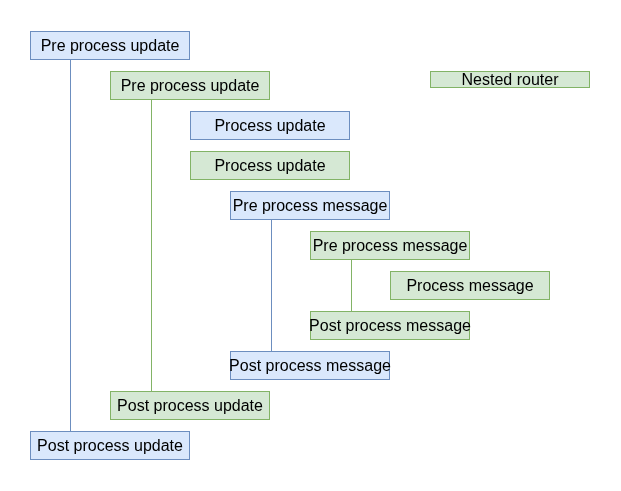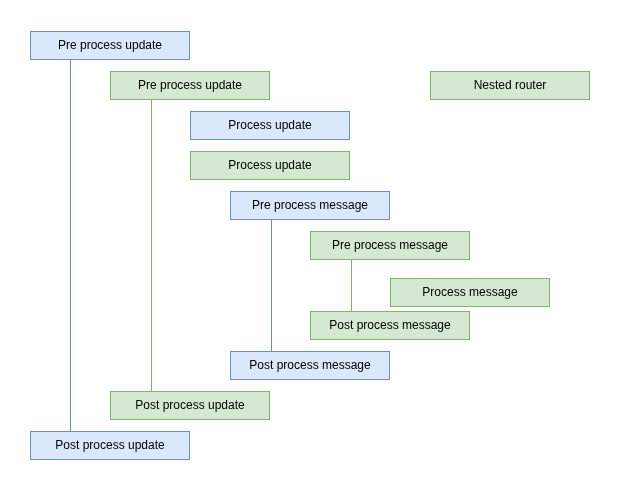--- a/index.html
+++ b/index.html
@@ -14,21 +14,21 @@
     background: #ffffff;
     font-family: "Liberation Sans", sans-serif;
     overflow: hidden;
   }
   .node {
     position: absolute;
     box-sizing: border-box;
     display: flex;
     align-items: center;
     justify-content: center;
-    font-size: 12px;
+    font-size: 16px;
     line-height: 1.2;
     color: #000000;
     text-align: center;
     border-width: 1px;
     border-style: solid;
     white-space: nowrap;
   }
   .node.blue {
     background: #dae8fc;
     border-color: #6c8ebf;
@@ -63,31 +63,31 @@
     </div>
     <div class="node green" style="left: 190px; top: 151px; width: 160px; height: 29px;">
       <span>Process update</span>
     </div>
     <div class="node blue" style="left: 230px; top: 191px; width: 160px; height: 29px;">
       <span>Pre process message</span>
     </div>
     <div class="node green" style="left: 310px; top: 231px; width: 160px; height: 29px;">
       <span>Pre process message</span>
     </div>
-    <div class="node green" style="left: 390px; top: 271px; width: 160px; height: 29px; margin-top: 7px;">
+    <div class="node green" style="left: 390px; top: 271px; width: 160px; height: 29px;">
       <span>Process message</span>
     </div>
     <div class="node green" style="left: 310px; top: 311px; width: 160px; height: 29px;">
       <span>Post process message</span>
     </div>
     <div class="node blue" style="left: 230px; top: 351px; width: 160px; height: 29px;">
       <span>Post process message</span>
     </div>
     <div class="node green" style="left: 110px; top: 391px; width: 160px; height: 29px;">
       <span>Post process update</span>
     </div>
     <div class="node blue" style="left: 30px; top: 431px; width: 160px; height: 29px;">
       <span>Post process update</span>
     </div>
-    <div class="node green" style="left: 430px; top: 71px; width: 160px; height: 29px;">
+    <div class="node green" style="left: 430px; top: 71px; width: 160px; height: 17px;">
       <span>Nested router</span>
     </div>
   </div>
 
 </body></html>

